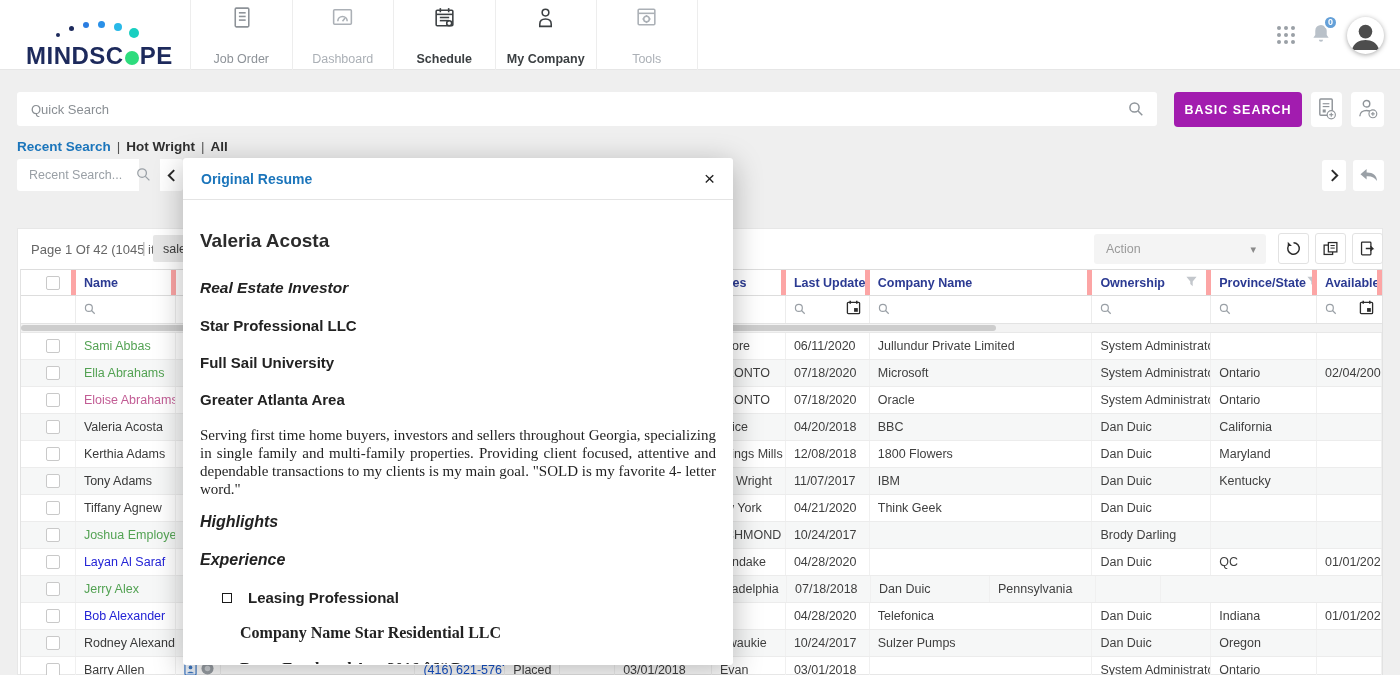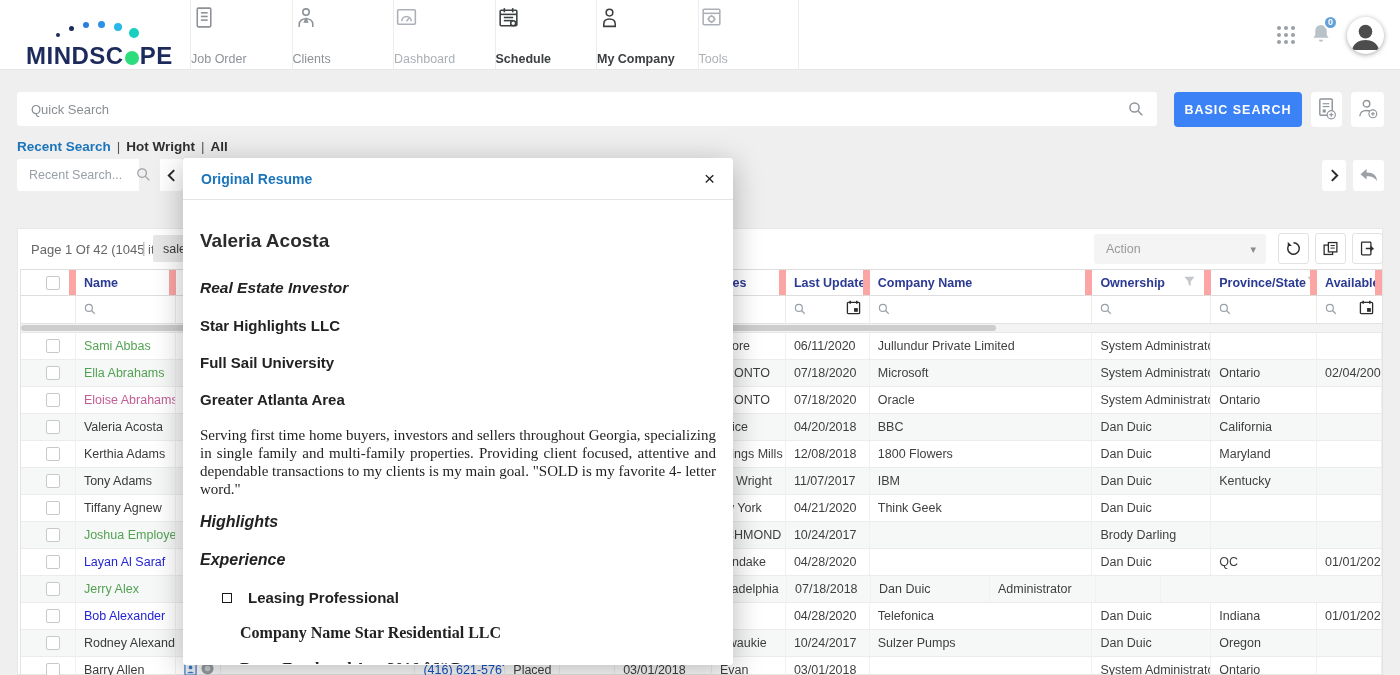--- a/index.html
+++ b/index.html
@@ -10,21 +10,21 @@
   
   .topbar { position:absolute; left:0; top:0; width:1400px; height:70px; background:#fff;
     border-bottom:1px solid #e6e6e6; z-index:5; }
   .logo { position:absolute; left:26px; top:20px; width:150px; height:55px; cursor:pointer; }
   .logo-dots span { position:absolute; border-radius:50%; }
   .logo-text { position:absolute; left:0; top:22px; font-size:24px; font-weight:800;
     letter-spacing:.5px; color:#1d2a5c; display:flex; align-items:center; }
   .logo-o { width:14px; height:14px; border-radius:50%; background:#2ddc7d; display:inline-block; margin:3px 1px 0 1px; }
   .nav { position:absolute; left:190px; top:0; height:70px; display:flex; }
   .tab { width:101.5px; height:70px; border-left:1px solid #ededed; display:flex; flex-direction:column;
-    align-items:flex-start; justify-content:center; gap:19px; font-size:12.5px; color:#8d9298; cursor:pointer; }
+    align-items:center; justify-content:center; gap:19px; font-size:12.5px; color:#8d9298; cursor:pointer; }
   .tab:last-child { border-right:1px solid #ededed; }
   .tab svg { stroke:currentColor; fill:none; stroke-width:1.5; }
   .tab.faint { color:#abb0b6; }
   .tab.default { color:#3c4043; font-weight:700; }
   .tab.active { color:#1b75bb; font-weight:700; box-shadow:inset 0 -3px 0 #1e88d2; }
   .tab.active svg { stroke:#4a90cf; }
   .top-right { position:absolute; right:16px; top:0; height:70px; display:flex; align-items:center; gap:16px; }
   .grid-icon { display:grid; grid-template-columns:repeat(3,4px); grid-gap:3px; cursor:pointer; }
   .grid-icon i { width:4px; height:4px; border-radius:50%; background:#9aa0a6; }
   .bell-wrap { position:relative; cursor:pointer; }
@@ -32,21 +32,21 @@
     background:#64a0d8; border:2px solid #fff; color:#fff; font-size:9px; font-weight:700;
     display:flex; align-items:center; justify-content:center; padding:0 2px; }
   .avatar { width:37px; height:37px; border-radius:50%; background:#fff; box-shadow:0 1px 5px rgba(0,0,0,.35);
     display:flex; align-items:center; justify-content:center; overflow:hidden; cursor:pointer; }
 
   
   .quick-search { position:absolute; left:17px; top:92px; width:1140px; height:34px; background:#fff;
     border:none; border-radius:3px; padding:0 34px 0 14px; font-size:13px; color:#333; outline:none; }
   .quick-search::placeholder { color:#8a8f94; }
   .qs-mag { position:absolute; left:1128px; top:101px; }
-  .basic-search { position:absolute; left:1174px; top:92px; width:128px; height:35px; background:#3b82f6;
+  .basic-search { position:absolute; left:1174px; top:92px; width:128px; height:35px; background:#a21caf;
     color:#fff; font-weight:700; font-size:12.5px; letter-spacing:1px; border:none; border-radius:4px; cursor:pointer; }
   .mini-btn { position:absolute; top:92px; height:35px; background:#fff; border:none; border-radius:4px;
     display:flex; align-items:center; justify-content:center; cursor:pointer; }
   .links { position:absolute; left:17px; top:139px; font-size:13.5px; font-weight:700; color:#2f2f2f; }
   .links .lnk-blue { color:#1b75bb; cursor:pointer; }
   .links .lnk { cursor:pointer; }
   .links .sep { color:#555; margin:0 6px; font-weight:400; }
   .saved-search { position:absolute; left:17px; top:159px; width:122px; height:32px; background:#fff; border:none;
     border-radius:3px 0 0 3px; padding:0 8px 0 12px; font-size:12.5px; color:#333; outline:none; }
   .saved-search::placeholder { color:#9aa0a6; }
@@ -69,21 +69,21 @@
   .tool-btn { position:absolute; top:4px; width:31px; height:31px; background:#fff; border:1px solid #e2e2e2;
     border-radius:3px; display:flex; align-items:center; justify-content:center; cursor:pointer; }
 
   
   .grid { margin-left:2px; width:1363px; border-left:1px solid #e2e2e2; border-right:1px solid #e2e2e2; }
   .hrow, .frow, .row { display:flex; }
   .hrow { height:27px; border-top:1px solid #ddd; border-bottom:1px solid #ddd; align-items:center; }
   .frow { height:28px; border-bottom:1px solid #e3e3e3; align-items:center; }
   .cell { height:100%; border-right:1px solid #ececec; padding-left:8px; display:flex; align-items:center;
     overflow:hidden; white-space:nowrap; }
-  .hrow .cell { font-size:12.5px; font-weight:700; color:#2b3a92; border-right:7px solid #fca5a5; }
+  .hrow .cell { font-size:12.5px; font-weight:700; color:#2b3a92; border-right:5px solid #fca5a5; }
   .frow .cell { background:#fff; }
   .c-cb{width:55px;} .c-name{width:100px;} .c-icon{width:45px;} .c-ga{width:195px;}
   .c-phone{width:90px;} .c-status{width:55px;} .c-gb{width:55px;} .c-sdate{width:97px;}
   .c-city{width:74px;} .c-lu{width:84px;text-align:center;} .c-comp{width:223px;} .c-own{width:119px;}
   .c-prov{width:106px;} .c-avail{width:65px; border-right:none;}
   .spread { justify-content:space-between; padding-right:8px; }
   .checkbox { width:14px; height:14px; border:1px solid #c9c9c9; border-radius:2px; background:#fff;
     margin-left:17px; cursor:pointer; }
   .hscroll { position:relative; height:9px; background:#f3f3f3; border-bottom:1px solid #e8e8e8; cursor:pointer; }
   .hthumb { position:absolute; left:0; top:1px; height:6px; width:975px; background:#cdcdcd; border-radius:3px; cursor:grab; }
@@ -139,28 +139,20 @@
     </div>
     <nav class="nav" id="nav-tabs">
         <div class="tab muted">
     <span class="tab-icon"><svg width="25" height="25" viewBox="0 0 24 24">
               <rect x="6" y="3" width="13" height="18" rx="1"></rect>
               <line x1="9.5" y1="7.5" x2="16" y2="7.5"></line>
               <line x1="9.5" y1="11" x2="16" y2="11"></line>
               <line x1="9.5" y1="14.5" x2="16" y2="14.5"></line>
             </svg></span>
     <span class="tab-label">Job Order</span>
-  </div>
-        <div class="tab muted">
-    <span class="tab-icon"><svg width="25" height="25" viewBox="0 0 24 24">
-              <circle cx="12.5" cy="6.8" r="3.1"></circle>
-              <path d="M6 21v-2.5c0-3.5 3-5.3 6.5-5.3s6.5 1.8 6.5 5.3V21"></path>
-              <path d="M12.5 13.2l-1.4 3h2.8z"></path>
-            </svg></span>
-    <span class="tab-label">Clients</span>
   </div>
         <div class="tab faint">
     <span class="tab-icon"><svg width="25" height="25" viewBox="0 0 24 24">
               <rect x="3.5" y="4.5" width="17" height="14" rx="1"></rect>
               <path d="M7.5 15.5a4.5 4.5 0 0 1 9 0"></path>
               <line x1="12" y1="15.5" x2="14.5" y2="12.5"></line>
             </svg></span>
     <span class="tab-label">Dashboard</span>
   </div>
         <div class="tab default">
@@ -654,21 +646,21 @@
                 </svg></span>
             </div>
             <div class="cell c-ga"></div>
             <div class="cell c-phone"></div>
             <div class="cell c-status"></div>
             <div class="cell c-gb"></div>
             <div class="cell c-sdate"></div>
             <div class="cell c-city city-cut">iladelphia</div>
             <div class="cell c-lu">07/18/2018</div>
             <div class="cell c-own">Dan Duic</div>
-            <div class="cell c-prov">Administrator</div>
+            <div class="cell c-prov">Pennsylvania</div>
             <div class="cell c-avail"></div>
           </div>
           <div class="row">
             <div class="cell c-cb">
               <span class="checkbox"></span>
             </div>
             <div class="cell c-name">
               <span class="name-link" style="color: rgb(36, 36, 214);">Bob Alexander</span>
             </div>
             <div class="cell c-icon icon-cell">
@@ -753,21 +745,21 @@
   </div>
 
   <div class="modal">
     <div class="modal-header">
       <span class="modal-title">Original Resume</span>
       <span class="modal-close">×</span>
     </div>
     <div class="modal-body" id="modal-body">
         <div class="m-name">Valeria Acosta</div>
         <div class="m-role">Real Estate Investor</div>
-        <div class="m-bold">Star Highlights LLC</div>
+        <div class="m-bold">Star Professional LLC</div>
         <div class="m-bold">Full Sail University</div>
         <div class="m-bold">Greater Atlanta Area</div>
         <div class="m-para">Serving first time home buyers, investors and sellers throughout Georgia, specializing in single family and multi-family properties. Providing client focused, attentive and dependable transactions to my clients is my main goal. "SOLD is my favorite 4- letter word."</div>
         <div class="m-heading">Highlights</div>
         <div class="m-heading">Experience</div>
         <div class="m-bullet">
           <span class="bullet-square"></span>
           <span>Leasing Professional</span>
         </div>
         <div class="m-serif-bold">Company Name Star Residential LLC</div>

